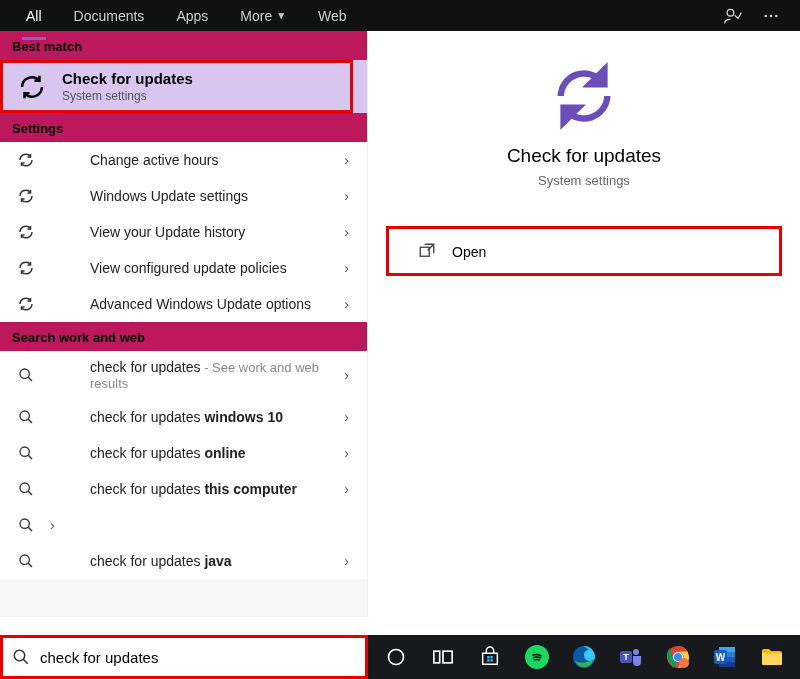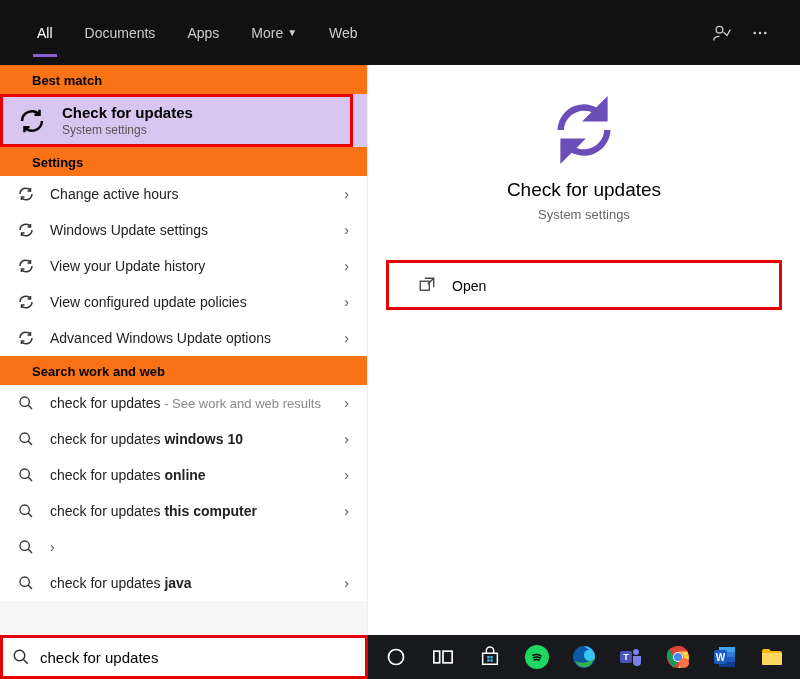--- a/index.html
+++ b/index.html
@@ -1,40 +1,40 @@
 <!DOCTYPE html>
 <html><head>
 <meta charset="utf-8">
 <style>
   * { margin: 0; padding: 0; box-sizing: border-box; font-family: "Segoe UI", sans-serif; }
   body { width: 800px; height: 679px; overflow: hidden; background: #fff; position: relative; }
 
-  .topbar { background: #111; color: #fff; height: 65px; display: flex; align-items: center; padding: 0 23px; gap: 4px; position: relative; }
+  .topbar { background: #111; color: #fff; height: 31px; display: flex; align-items: center; padding: 0 12px; gap: 4px; position: relative; }
   .tab { padding: 0 14px; height: 49px; display: flex; align-items: center; font-size: 14px; color: #ccc; cursor: pointer; position: relative; }
   .tab.active { color: #fff; }
   .tab.active::after { content: ""; position: absolute; bottom: 0; left: 10px; right: 10px; height: 3px; background: #8a5fd6; }
   .more-caret { margin-left: 4px; font-size: 10px; }
   .topbar-spacer { flex: 1; }
   .topbar-icon { width: 34px; height: 34px; display: flex; align-items: center; justify-content: center; color: #ccc; cursor: pointer; font-size: 16px;}
 
   .content { display: flex; height: calc(100% - 49px - 44px); }
   .left { width: 368px; border-right: 1px solid #eee; overflow-y: hidden; background: #f6f6f6; }
   .right { flex: 1; background: #fff; padding: 20px 18px; position: relative;}
 
-  .section-header { font-size: 13px; font-weight: 600; padding: 8px 32px 6px; color: #000; background:#f97316;}
+  .section-header { font-size: 13px; font-weight: 600; padding: 8px 12px 6px; color: #000; background:#be185d;}
   .best-match-row { display: flex; align-items: center; padding: 10px 16px; gap: 14px; background: #d8c6f0; position:relative; }
   .red-box { position: absolute; border: 3px solid #e60000; pointer-events: none; }
   .red-best { top:0; left:0; right:14px; bottom:0; }
   .bm-icon { width: 32px; height: 32px; display:flex; align-items:center; justify-content:center; }
   .bm-text .t1 { font-size: 15px; font-weight: 600; color:#000;}
   .bm-text .t2 { font-size: 12px; color: #555; margin-top:2px;}
 
   .row { display: flex; align-items: center; padding: 8px 16px; gap: 14px; cursor: pointer; background:#fff;}
   .row-icon { width: 20px; height: 20px; display:flex;align-items:center;justify-content:center; color:#333;}
-  .row-label { flex: 1; font-size: 14px; color:#222; }
+  .row-label { flex: 1; font-size: 14px; color:#222;margin-left:40px; }
   .row-sub { color:#888; font-size:13px;}
   .row-bold { font-weight:600; }
   .chev { color:#555; font-size:14px; padding-right:2px;}
 
   .right-hero { text-align: center; margin-top: 10px; }
   .hero-icon { width: 70px; height: 70px; margin: 0 auto 14px; }
   .hero-title { font-size: 19px; color:#000; margin-bottom:6px;}
   .hero-sub { font-size: 13px; color:#666;}
 
   .open-row-wrap { position: relative; margin-top: 38px; }

